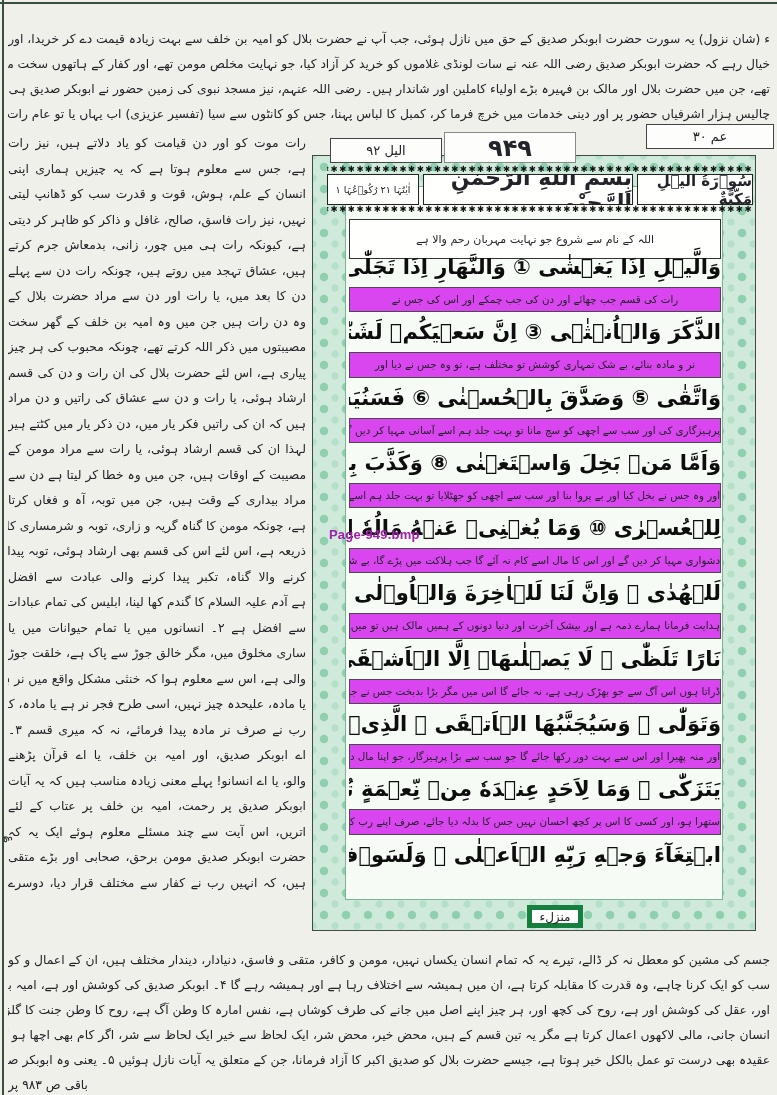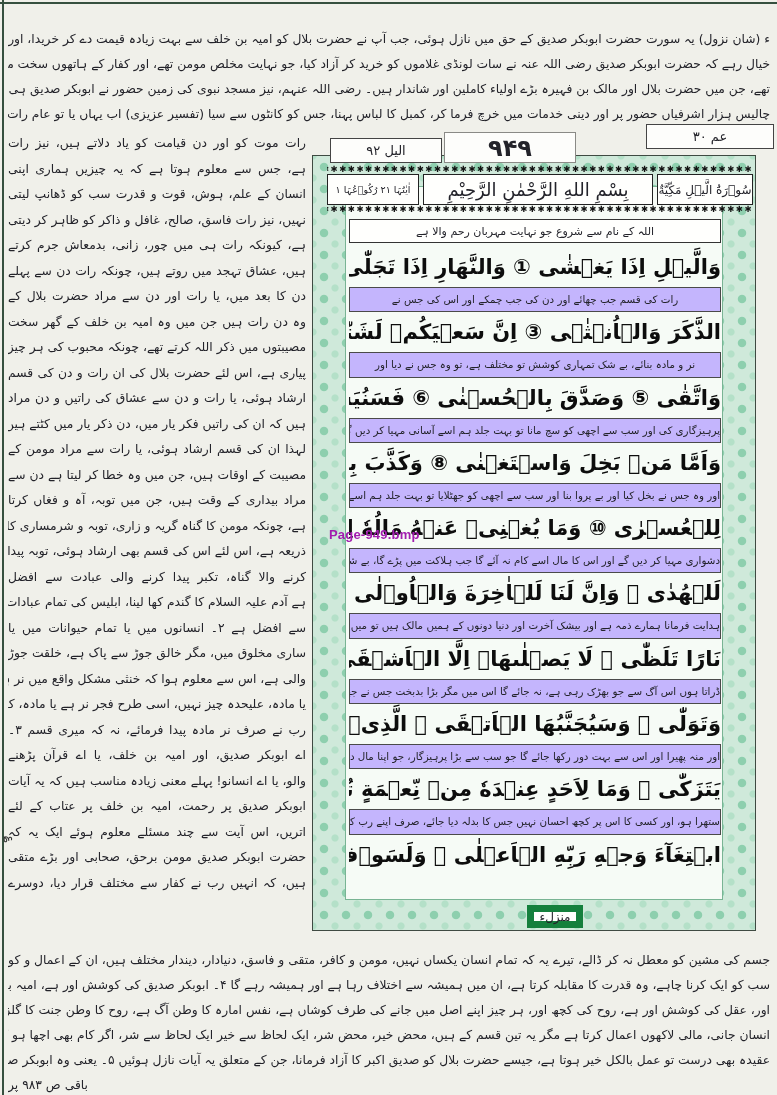--- a/index.html
+++ b/index.html
@@ -45,37 +45,37 @@
   .surah-label-box{left:330px;top:138px;width:112px;height:25px;}
 
   
   .bism-strip{left:327px;top:165px;width:426px;height:49px;}
   .stars{height:9px;line-height:9px;font-size:8.5px;overflow:hidden;color:#111;
     text-align:center;letter-spacing:1.5px;}
   .stars::before{content:"✱✱✱✱✱✱✱✱✱✱✱✱✱✱✱✱✱✱✱✱✱✱✱✱✱✱✱✱✱✱✱✱✱✱✱✱✱✱✱✱✱✱✱✱✱✱✱✱✱✱✱✱✱✱✱✱✱✱✱✱✱✱✱✱✱✱✱✱✱✱";}
   .bism-mid{display:flex;direction:rtl;height:31px;gap:4px;}
   .bism-cell{background:#fffffd;border:1px solid #222;box-sizing:border-box;
     display:flex;align-items:center;justify-content:center;overflow:hidden;text-align:right;}
-  .surah-title-box{width:96px;font-size:12px;font-weight:normal;}
-  .bism-box{flex:1;font-size:18px;font-weight:normal;}
+  .surah-title-box{width:116px;font-size:15px;font-weight:bold;}
+  .bism-box{flex:1;font-size:22px;font-weight:bold;}
   .ayat-ruku-box{width:92px;font-size:9.5px;}
 
-  .trans-hdr{left:349px;top:219px;width:372px;height:24px;background:#fffffd;
+  .trans-hdr{left:349px;top:219px;width:372px;height:40px;background:#fffffd;
     border:1px solid #333;box-sizing:border-box;display:flex;align-items:center;
     justify-content:center;font-size:11px;}
 
   .verses{left:349px;top:247px;width:372px;}
   .v-ar{height:40px;line-height:40px;font-size:21px;font-weight:bold;color:#0d0d0d;
     text-align:center;white-space:nowrap;overflow:hidden;direction:rtl;}
-  .v-ur{height:25.3px;box-sizing:border-box;background:#c4b5fd;border:1px solid #4a4a4a;
+  .v-ur{height:25.3px;box-sizing:border-box;background:#d946ef;border:1px solid #4a4a4a;
     font-size:10.3px;line-height:23px;text-align:center;white-space:nowrap;
     overflow:hidden;direction:rtl;}
 
   .manzil-box{left:527px;top:905px;width:56px;height:23px;background:#fffffd;
-    border:7px solid #15803d;box-sizing:border-box;display:flex;align-items:center;
+    border:5px solid #15803d;box-sizing:border-box;display:flex;align-items:center;
     justify-content:center;font-size:12px;}
 
   .filename{left:329px;top:527px;font-family:"Liberation Sans",sans-serif;
     font-size:13px;font-weight:bold;color:#a21caf;letter-spacing:.2px;direction:ltr;text-align:right;}
 
   .margin-mark{left:3px;top:836px;width:14px;font-size:11px;color:#333;
     writing-mode:vertical-rl;text-align:center;}
 </style>
 </head>
 <body>

